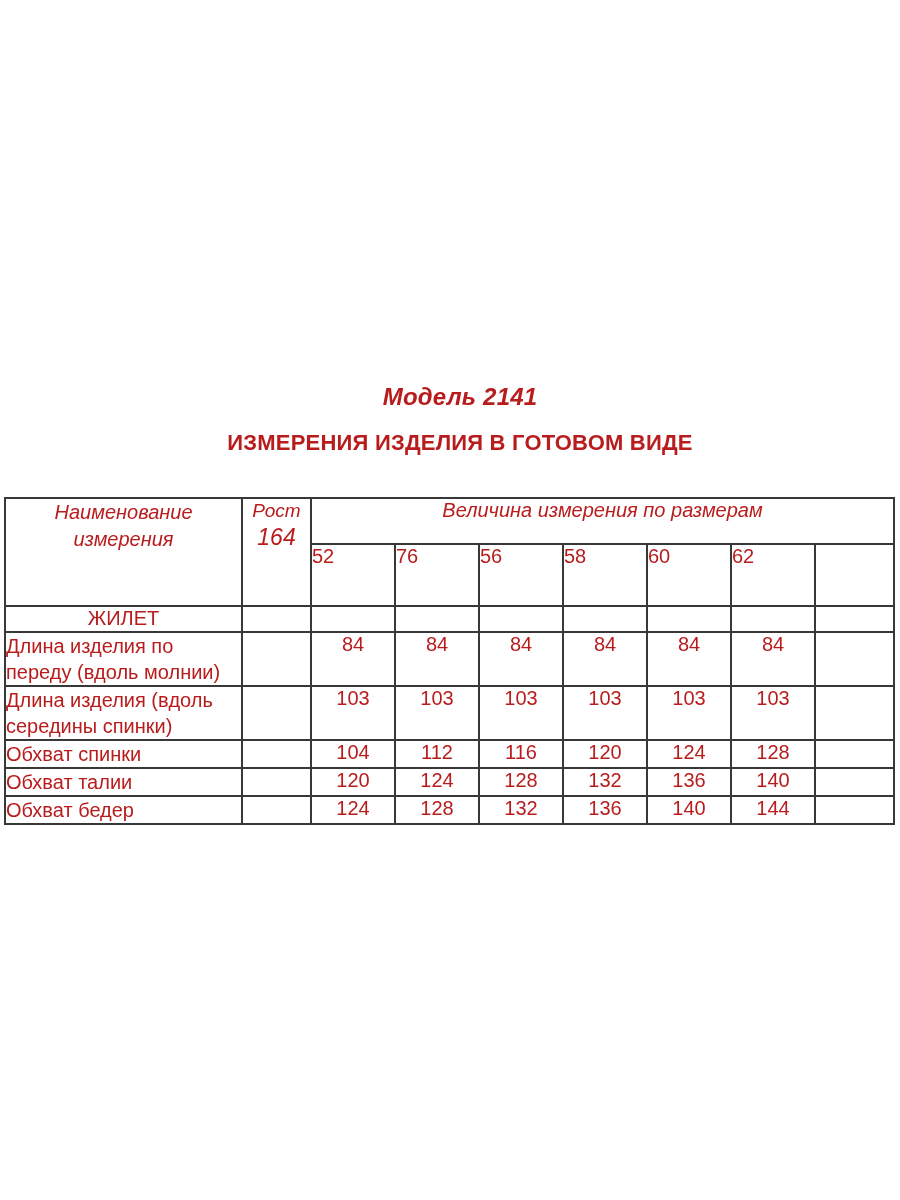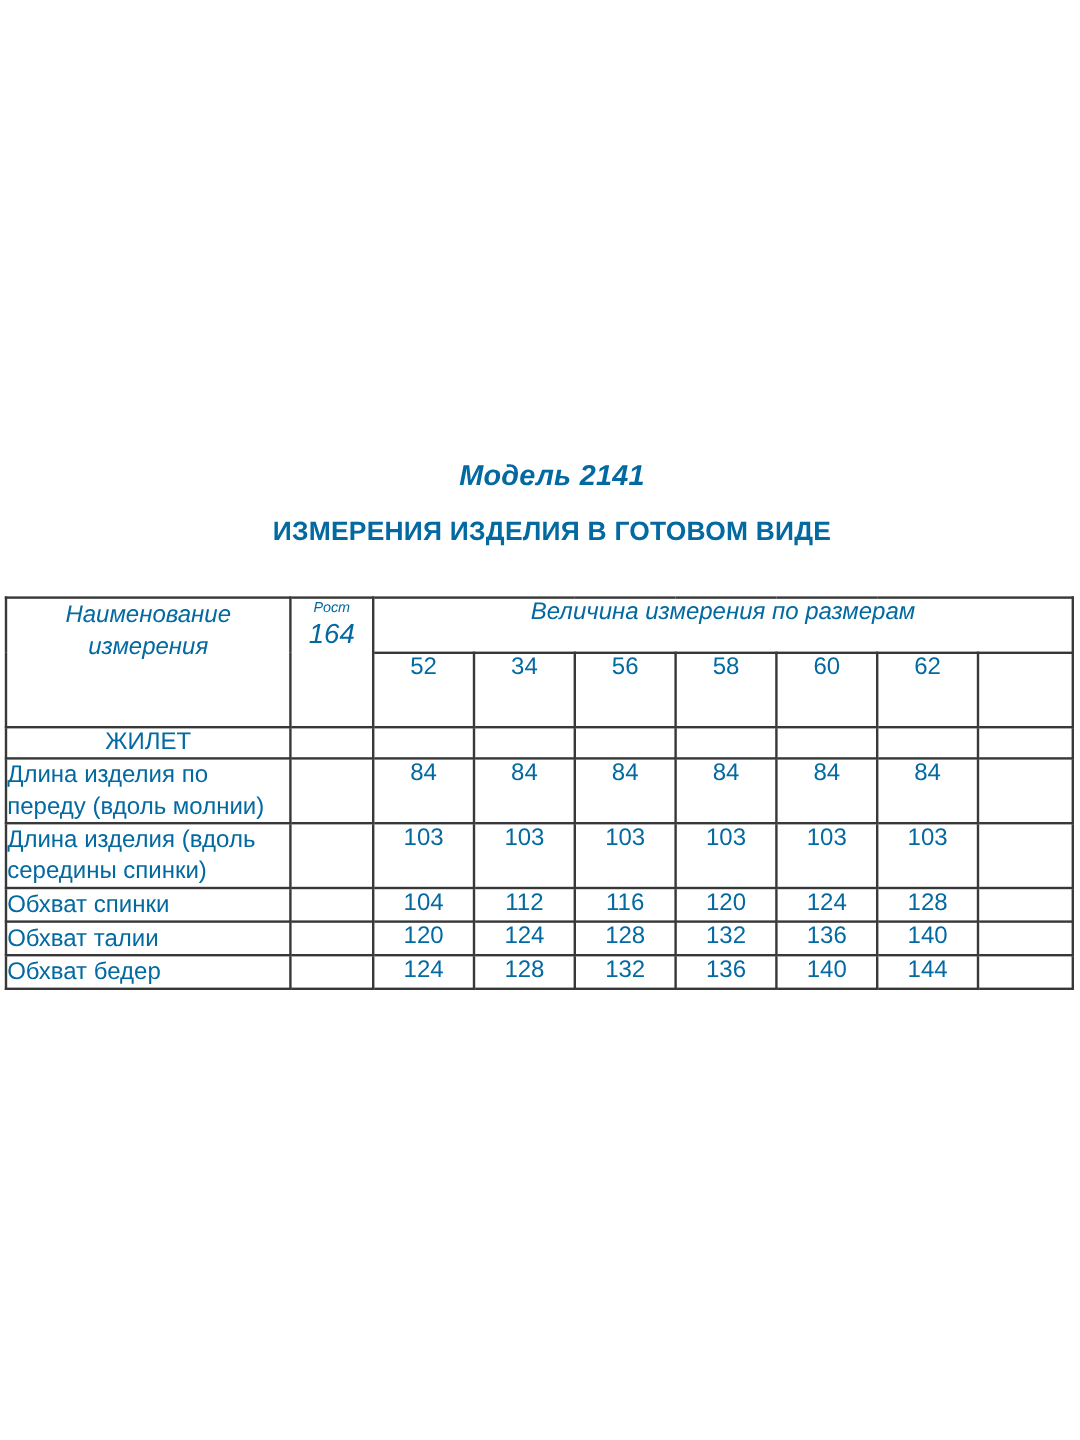--- a/index.html
+++ b/index.html
@@ -6,21 +6,21 @@
     margin: 0;
     padding: 0;
     background: #ffffff;
   }
   .doc {
     position: relative;
     width: 760px;
     height: 1200px;
     background: #ffffff;
     font-family: "Liberation Sans", sans-serif;
-    color: #0369a1;
+    color: #b91c1c;
   }
   .title {
     position: absolute;
     top: 383px;
     left: 0;
     width: 920px;
     text-align: center;
     font-size: 24px;
     font-weight: bold;
     font-style: italic;
@@ -72,32 +72,32 @@
     font-style: italic;
     white-space: pre-line;
     line-height: 1.35;
   }
   th.rost-head {
     text-align: center;
     padding-top: 5px;
     font-style: italic;
     font-weight: bold;
   }
-  .rost-word  { font-size: 12px; line-height: 1.3; }
+  .rost-word  { font-size: 19px; line-height: 1.3; }
   .rost-value { font-size: 23px; line-height: 1.2; }
   th.group-head {
     text-align: center;
     vertical-align: middle;
     font-size: 19px;
     font-weight: bold;
     font-style: italic;
     margin-top: 28px;
   }
   th.size-head {
-    text-align: center;
+    text-align: left;
     padding-top: 7px;
     font-size: 20px;
     font-weight: bold;
   }
   
   td.label-cell {
     padding: 1px 4px 0 6px;
     font-size: 20px;
     white-space: pre-line;
     line-height: 1.3;
@@ -138,21 +138,21 @@
         <th class="name-head" rowspan="2">Наименование
 измерения</th>
         <th class="rost-head" rowspan="2">
           <div class="rost-word">Рост</div>
           <div class="rost-value">164</div>
         </th>
         <th class="group-head" colspan="7">Величина измерения по размерам</th>
       </tr>
       <tr class="h-sizes">
         <th class="size-head">52</th>
-        <th class="size-head">34</th>
+        <th class="size-head">76</th>
         <th class="size-head">56</th>
         <th class="size-head">58</th>
         <th class="size-head">60</th>
         <th class="size-head">62</th>
         <th class="size-head"></th>
       </tr>
     </thead>
     <tbody>
       <tr class="r-section">
         <td class="section-cell">ЖИЛЕТ</td>

